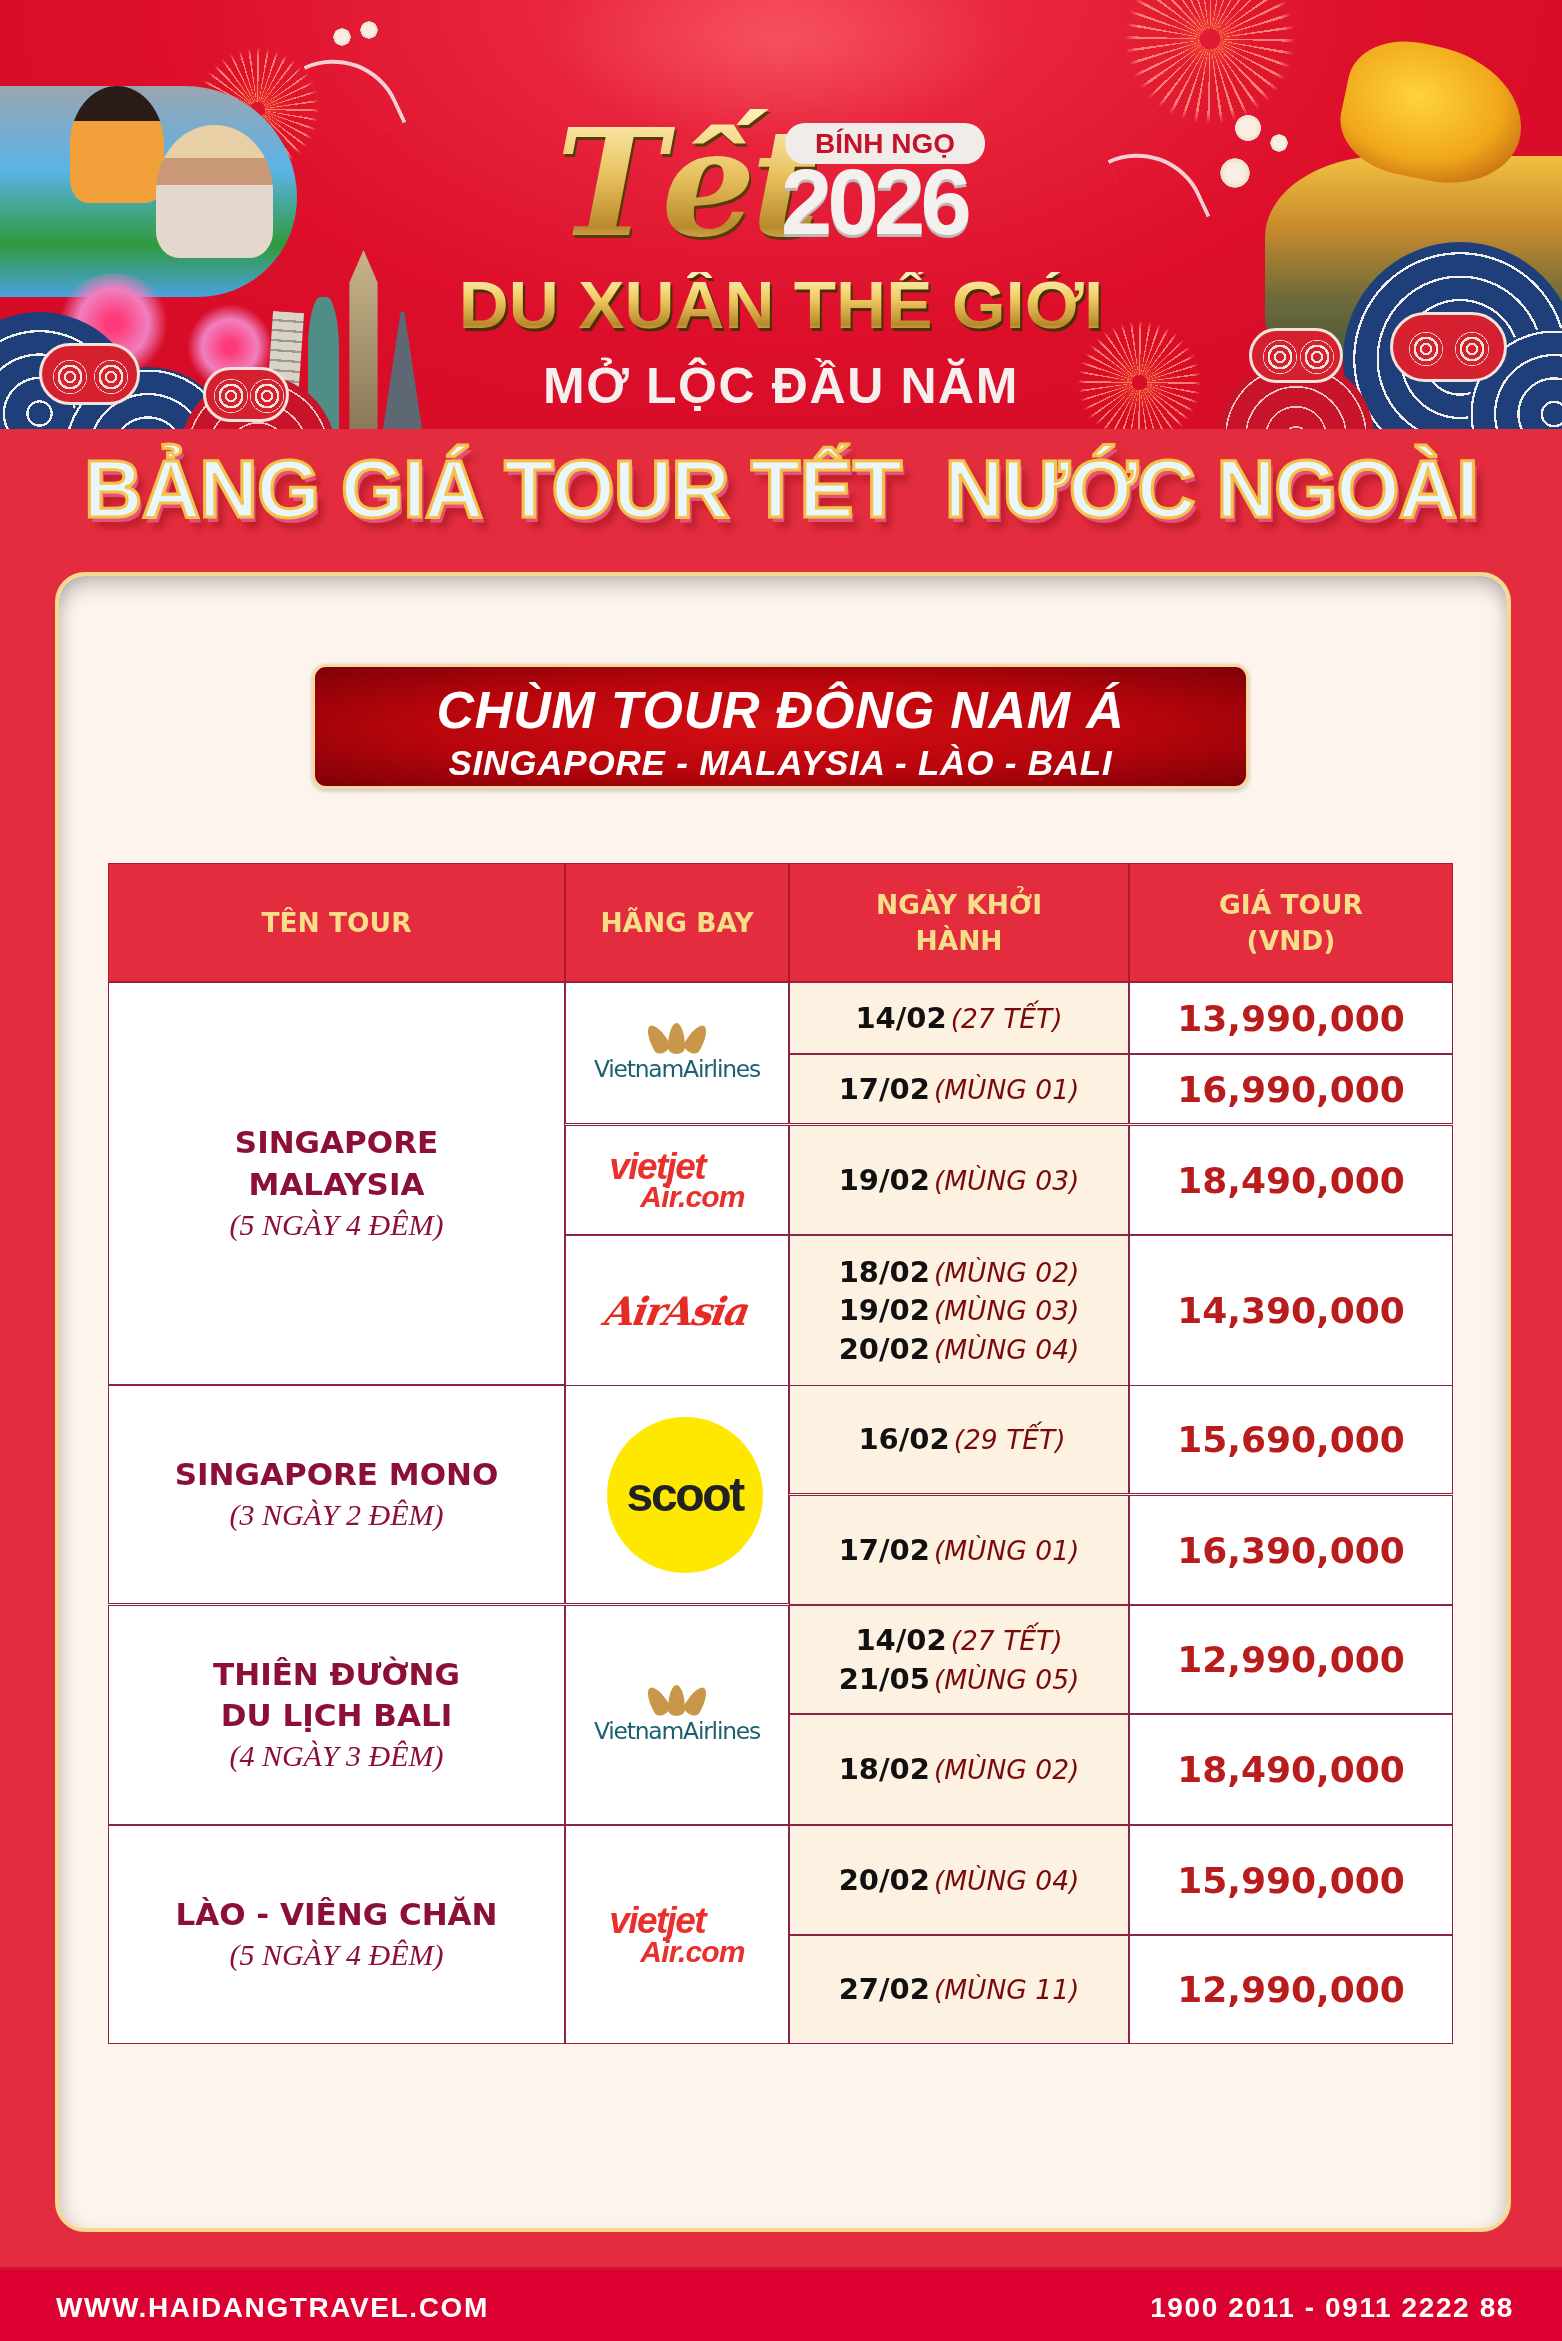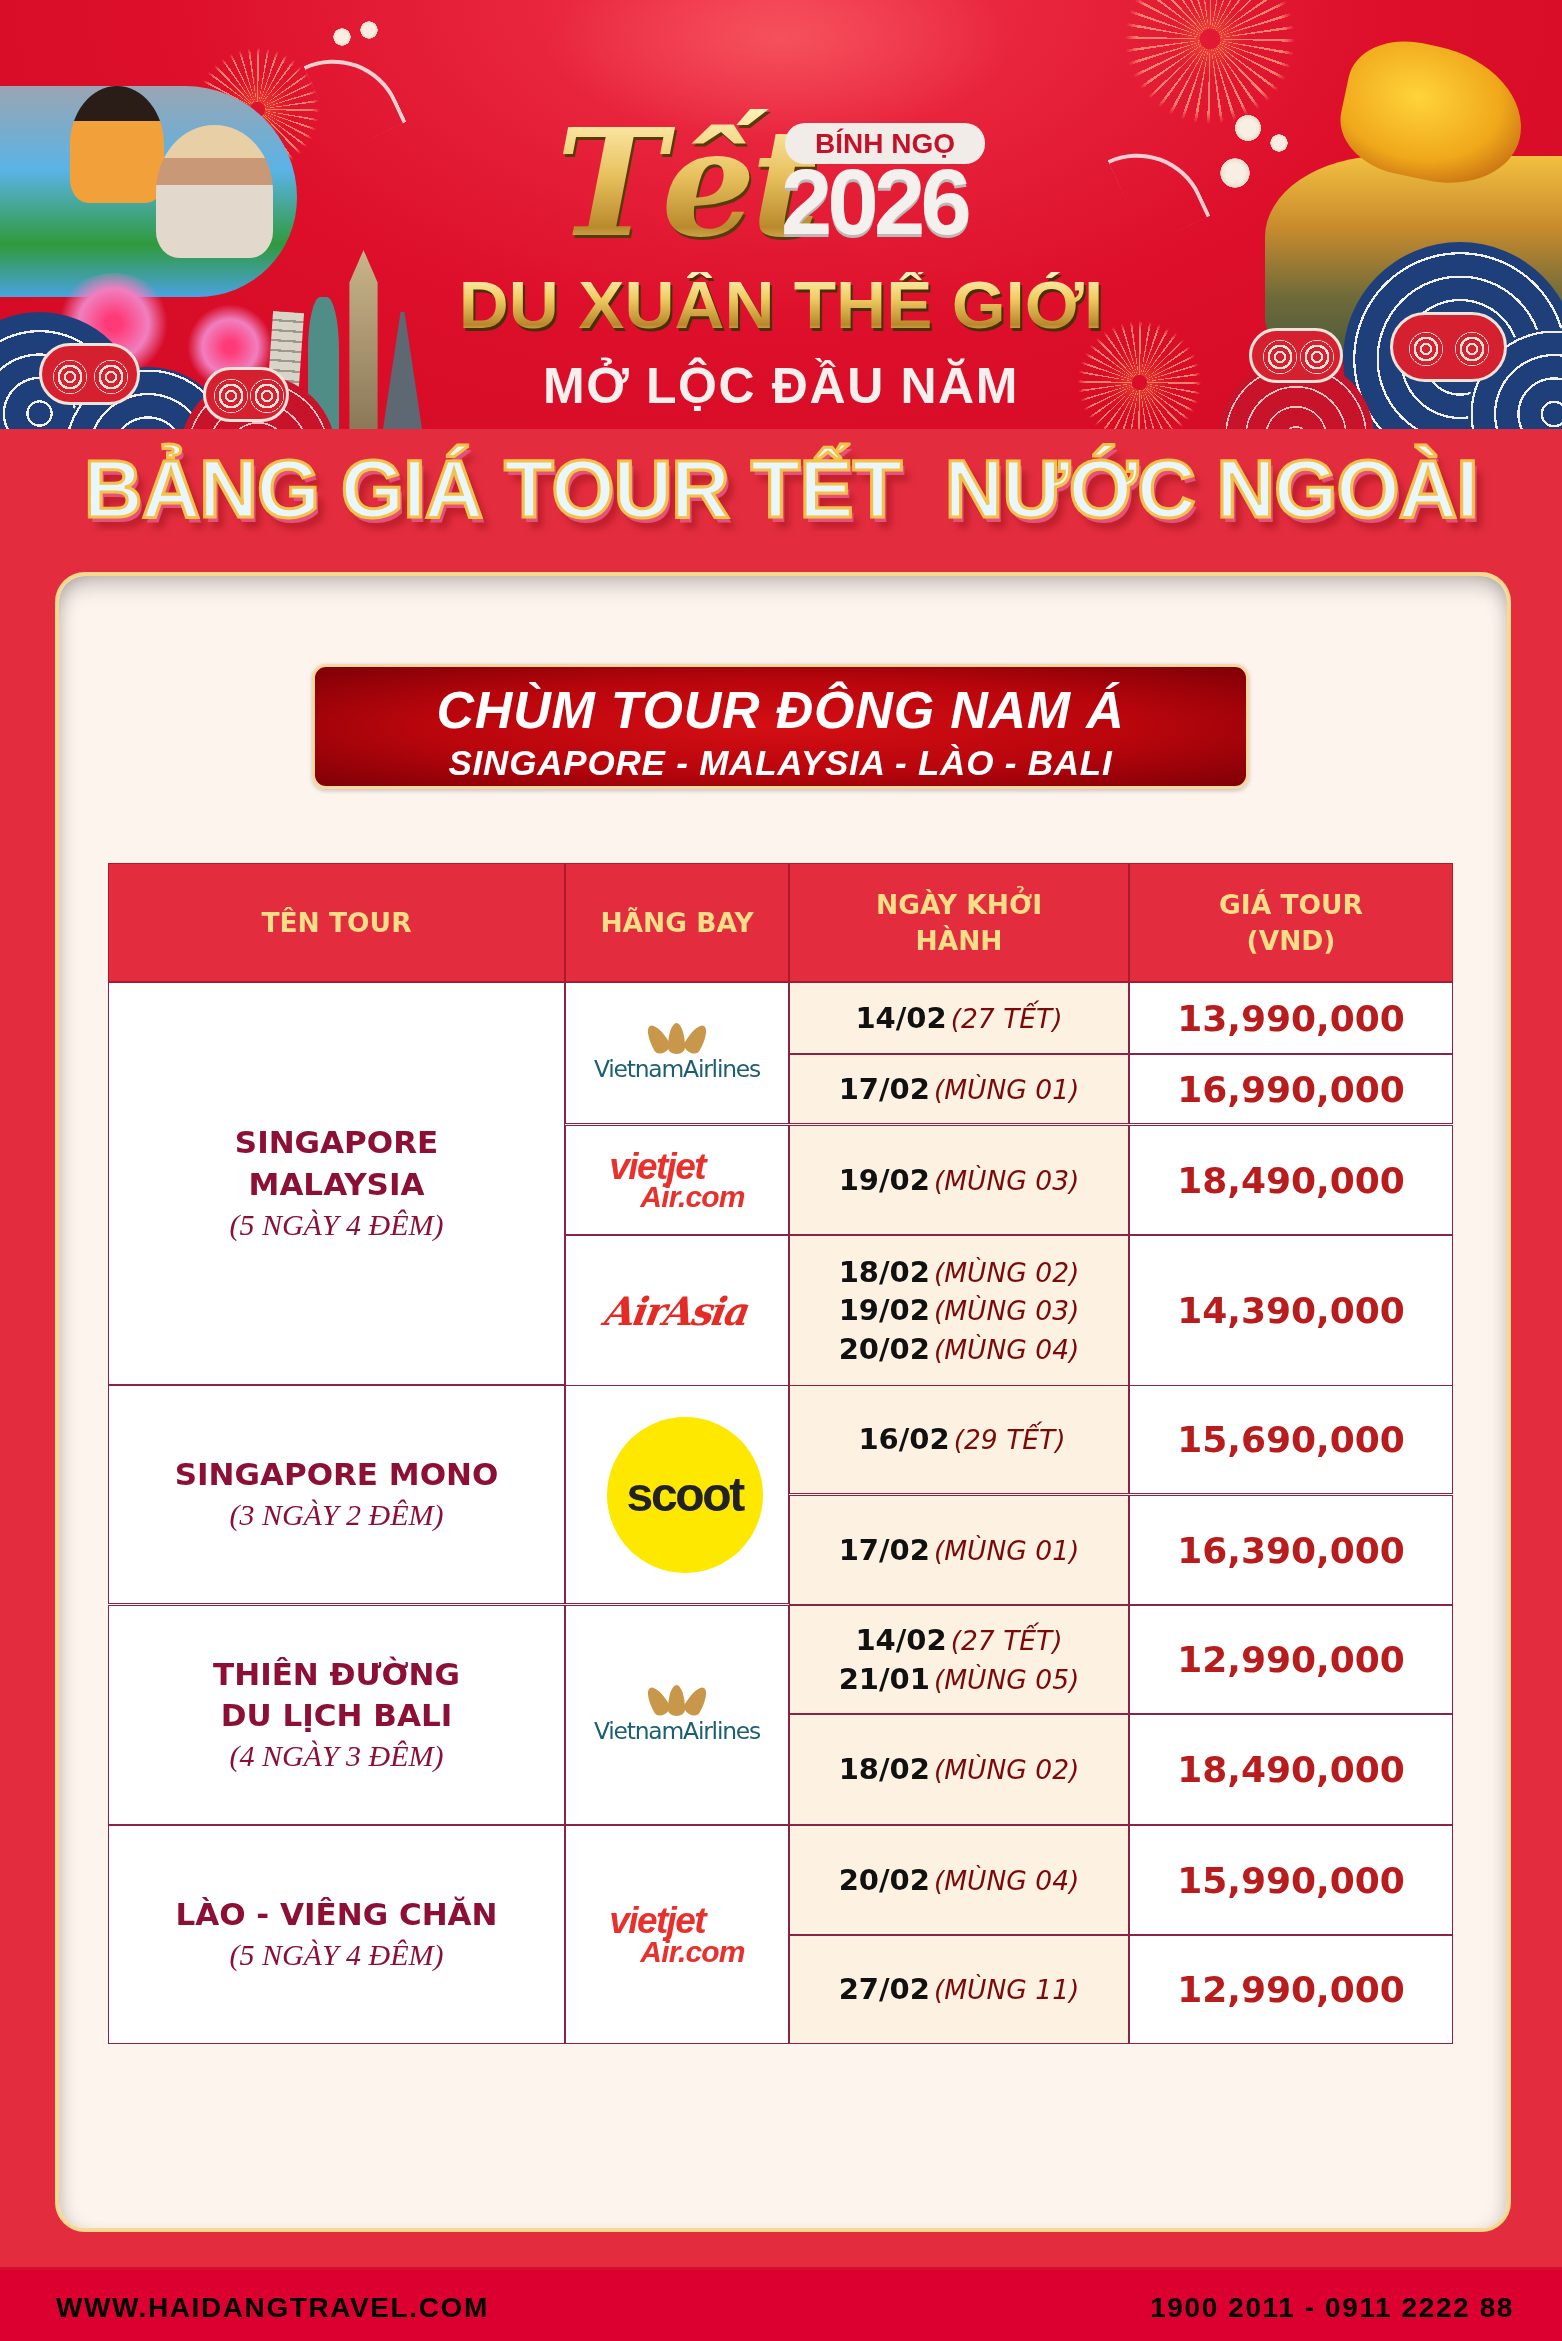--- a/index.html
+++ b/index.html
@@ -109,21 +109,21 @@
   .vna-text { font-family: "DejaVu Sans", sans-serif; font-size: 23.4px; color: #1c5f73; letter-spacing: -1.2px; margin-top: 1.6px; }
   .logo-vj { font-family: "Liberation Sans", sans-serif; font-weight: bold; font-style: italic; color: #e8302c; line-height: .9; text-align: left; }
   .logo-vj .a { display: block; font-size: 37px; letter-spacing: -1.6px; }
   .logo-vj .b { display: block; font-size: 30px; margin-left: 31px; letter-spacing: -0.8px; }
   .logo-aa { font-family: "DejaVu Serif", serif; font-style: italic; font-weight: bold; font-size: 39px; color: #e52b25; letter-spacing: -2.3px; transform: skewX(-10deg); }
   .logo-scoot { width: 156px; height: 156px; border-radius: 50%; background: #ffe800; display: flex; align-items: center; justify-content: center;
     font-family: "Liberation Sans", sans-serif; font-weight: bold; font-size: 48px; color: #222; letter-spacing: -2.3px; margin-left: 15.6px; }
 
   
   .footer { position: absolute; left: 0; top: 2267px; width: 1562px; height: 75px; background: #dc0030;
-    border-top: 3.1px solid #d11030; color: #000000; font-family: "Liberation Sans", sans-serif; font-weight: bold; font-size: 28px;
+    border-top: 3.1px solid #d11030; color: #ffffff; font-family: "Liberation Sans", sans-serif; font-weight: bold; font-size: 28px;
     letter-spacing: 1.6px; }
   .footer .web { position: absolute; left: 56px; top: 22px; }
   .footer .phone { position: absolute; right: 48px; top: 22px; }
 </style>
 </head>
 <body>
 
 <div class="banner">
   <div class="glow"></div>
 
@@ -298,21 +298,21 @@
       <div class="lotus">
         <span style="left:0;transform:rotate(-30deg);"></span>
           <span style="left:19.5px;height:31px;"></span>
           <span style="left:39px;transform:rotate(30deg);"></span>
       </div>
       <span class="vna-text">VietnamAirlines</span>
     </div>
   </div>
   <div class="cell date" style="left:681px;top:742px;width:340px;height:109px;">
     <div class="d-line"><span class="d-date">14/02</span> <span class="d-note">(27 TẾT)</span></div>
-    <div class="d-line"><span class="d-date">21/01</span> <span class="d-note">(MÙNG 05)</span></div>
+    <div class="d-line"><span class="d-date">21/05</span> <span class="d-note">(MÙNG 05)</span></div>
   </div>
   <div class="cell" style="left:1021px;top:742px;width:324px;height:109px;">
     <span class="price">12,990,000</span>
   </div>
   <div class="cell date" style="left:681px;top:851px;width:340px;height:111px;">
     <div class="d-line"><span class="d-date">18/02</span> <span class="d-note">(MÙNG 02)</span></div>
   </div>
   <div class="cell" style="left:1021px;top:851px;width:324px;height:111px;">
     <span class="price">18,490,000</span>
   </div>

